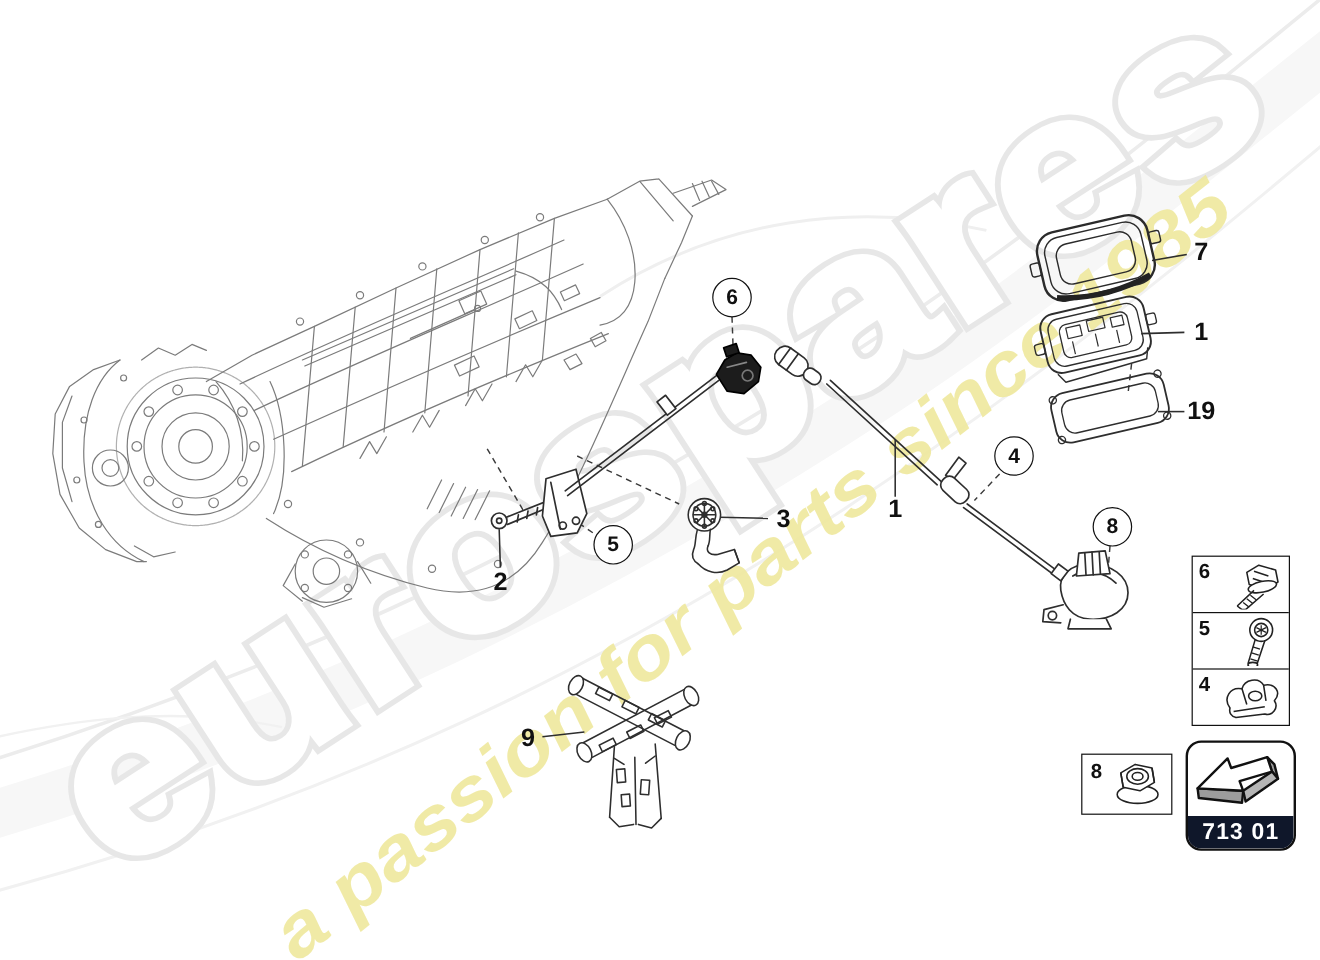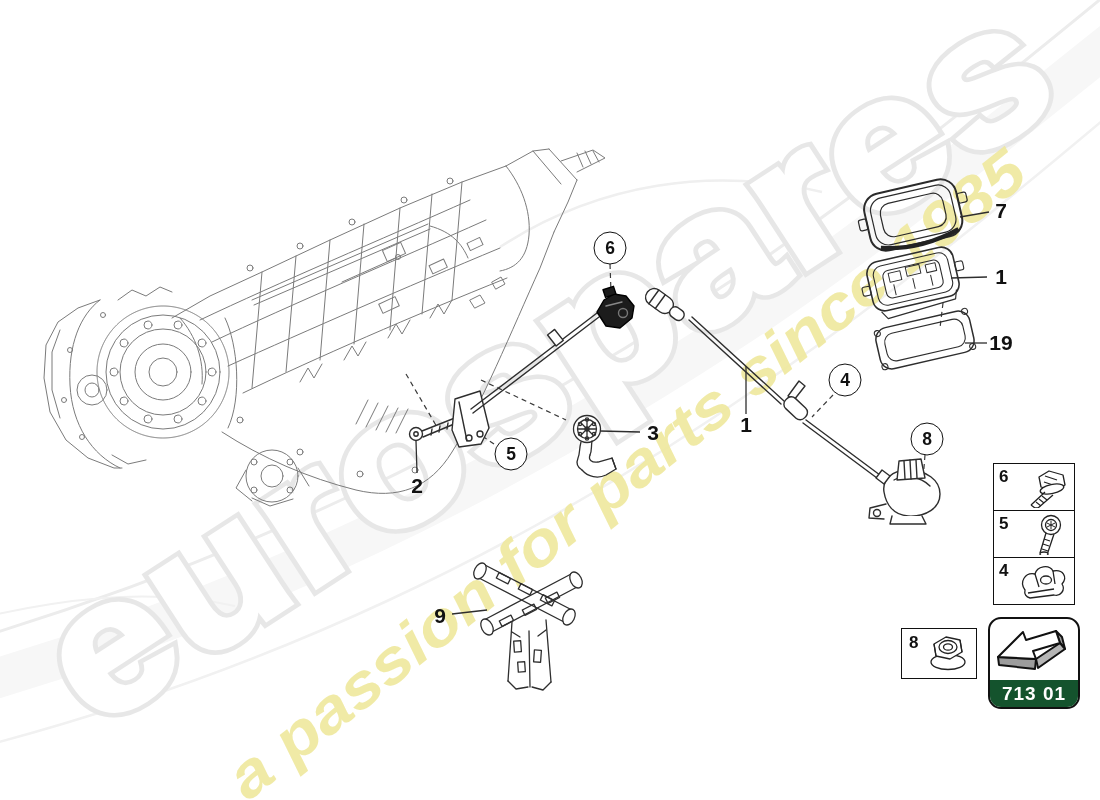--- a/index.html
+++ b/index.html
@@ -24,21 +24,21 @@
   .legend-num{position:absolute;left:5px;top:3px;font-size:17px;font-weight:bold;color:#111;}
   .legend-cell svg{position:absolute;right:1px;top:2px;}
   
   .nut-box{position:absolute;left:901px;top:628px;width:74px;height:49px;border:1.7px solid #111;
            background:#fff;}
   .nut-box .legend-num{left:7px;top:4px;}
   .nut-box svg{position:absolute;right:2px;top:3px;}
   
   .badge{position:absolute;left:988px;top:617px;width:88px;height:88px;border:2.5px solid #111;
          border-radius:13px;background:#fff;overflow:hidden;cursor:pointer;}
-  .badge-band{position:absolute;left:0;right:0;bottom:0;height:27px;background:#14532d;color:#fff;
+  .badge-band{position:absolute;left:0;right:0;bottom:0;height:27px;background:#0f172a;color:#fff;
               font-size:19px;font-weight:bold;text-align:center;line-height:27px;letter-spacing:1px;}
   .badge svg{position:absolute;left:0;top:2px;}
 </style>
 </head>
 <body>
 
 <div class="stage">
 
   <svg class="layer" width="1100" height="800" viewBox="0 0 1100 800">
     <g fill="none">

